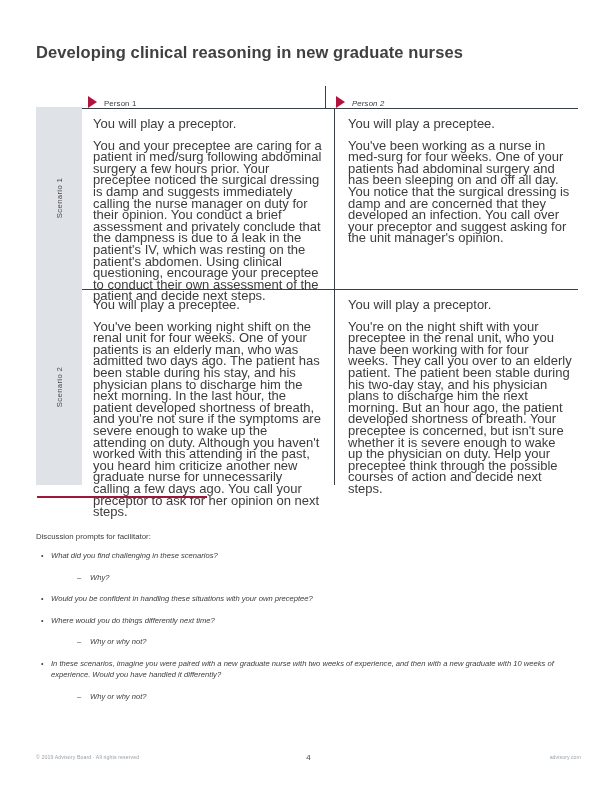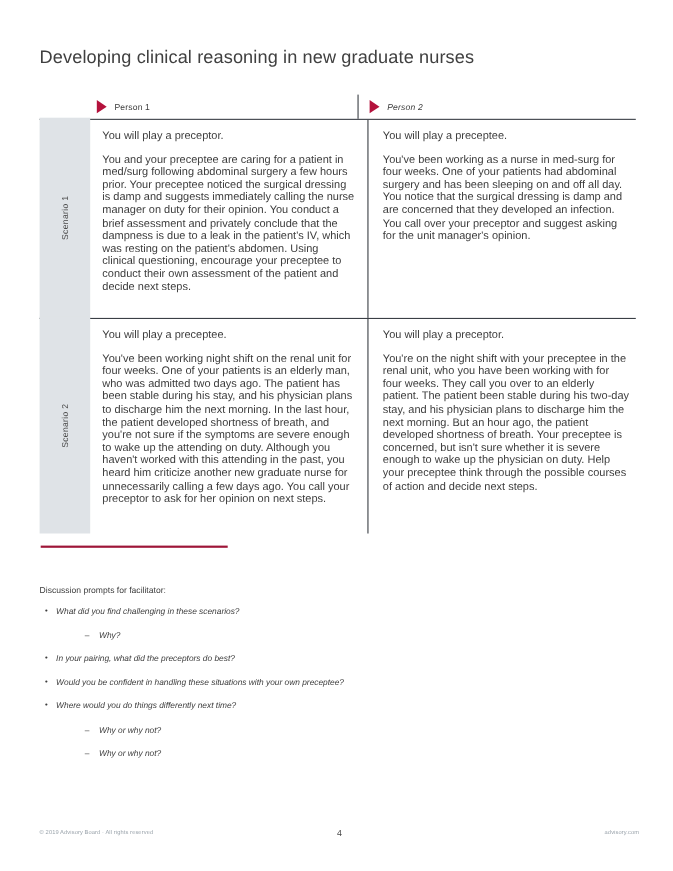--- a/index.html
+++ b/index.html
@@ -15,39 +15,39 @@
     position: relative;
     overflow: hidden;
   }
 
   
   .page-title {
     position: absolute;
     left: 36px;
     top: 43px;
     font-size: 16.5px;
-    font-weight: 400;
+    font-weight: 700;
     color: #404040;
     letter-spacing: 0.1px;
     white-space: nowrap;
   }
 
   
   .persona-row {
     position: absolute;
     left: 36px;
     top: 86px;
     width: 542px;
     height: 22px;
   }
   .persona {
     position: absolute;
     top: 0;
     display: flex;
-    align-items: center;
+    align-items: flex-end;
     gap: 7px;
     height: 22px;
   }
   .persona.p1 { left: 52px; }
   .persona.p2 { left: 300px; font-style: italic; }
   .tri-icon {
     width: 0;
     height: 0;
     border-left: 9px solid #b4123c;
     border-top: 6px solid transparent;
@@ -121,21 +121,21 @@
     flex: 0 0 253px;
     border-right: 1.6px solid #3a3f45;
   }
   .cell.c2 {
     flex: 1 1 auto;
     padding-left: 13px;
     padding-right: 6px;
   }
   .cell p {
     margin: 0 0 10px 0;
-    font-size: 10px;
+    font-size: 13px;
     line-height: 11.6px;
     color: #3c3c3c;
   }
   .cell p:last-child { margin-bottom: 0; }
 
   
   .crimson-rule {
     position: absolute;
     left: 37px;
     top: 496px;
@@ -282,40 +282,40 @@
   <div class="prompt lvl1">
     <span class="bullet">•</span>
     <span class="prompt-text">What did you find challenging in these scenarios?</span>
   </div>
 
   <div class="prompt lvl2">
     <span class="dash">–</span>
     <span class="prompt-text">Why?</span>
   </div>
 
-  <div class="prompt lvl1">
-    <span class="bullet">•</span>
-    <span class="prompt-text">In your pairing, what did the preceptors do best?</span>
-  </div>
 
   <div class="prompt lvl1">
     <span class="bullet">•</span>
     <span class="prompt-text">Would you be confident in handling these situations with your own preceptee?</span>
   </div>
 
   <div class="prompt lvl1">
     <span class="bullet">•</span>
     <span class="prompt-text">Where would you do things differently next time?</span>
   </div>
 
   <div class="prompt lvl2">
     <span class="dash">–</span>
     <span class="prompt-text">Why or why not?</span>
   </div>
 
+  <div class="prompt lvl1">
+    <span class="bullet">•</span>
+    <span class="prompt-text">In these scenarios, imagine you were paired with a new graduate nurse with two weeks of experience, and then with a new graduate with 10 weeks of experience. Would you have handled it differently?</span>
+  </div>
 
   <div class="prompt lvl2">
     <span class="dash">–</span>
     <span class="prompt-text">Why or why not?</span>
   </div>
 </div>
 
 <div class="footer">
   <div class="footer-left">© 2019 Advisory Board · All rights reserved</div>
   <div class="footer-page">4</div>

